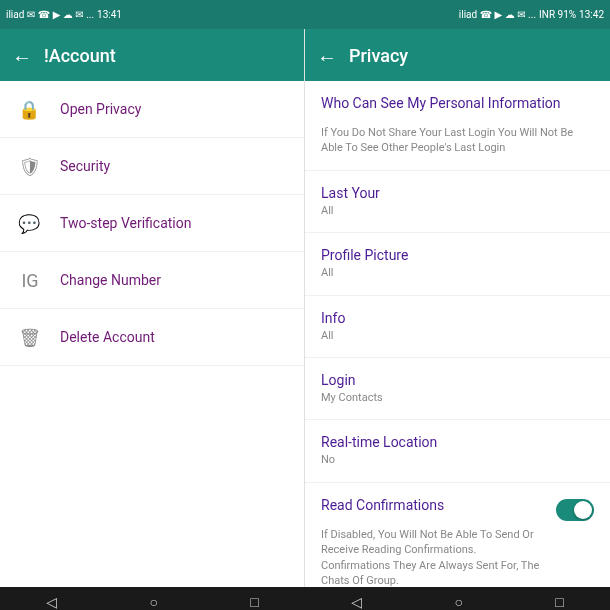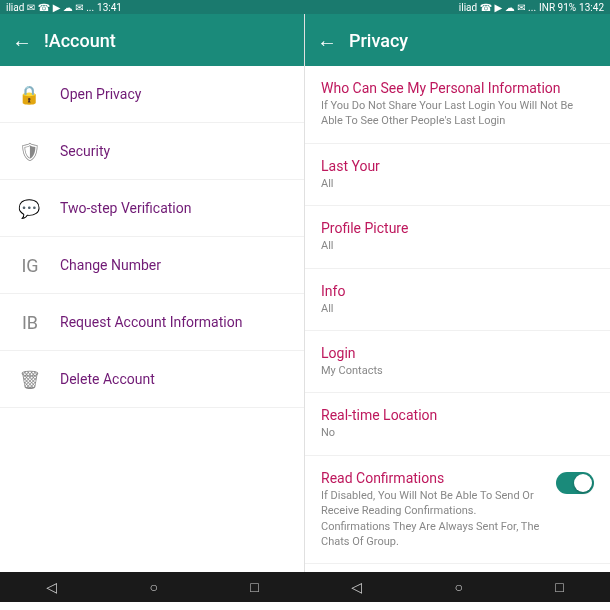--- a/index.html
+++ b/index.html
@@ -8,21 +8,21 @@
       height: 610px;
       font-family: 'Roboto', Arial, sans-serif;
       background: #fff;
       overflow: hidden;
       position: relative;
     }
 
     
     .status-bar {
       width: 610px;
-      height: 14px;
+      height: 29px;
       background: #1a7a6e;
       display: flex;
       justify-content: space-between;
       align-items: center;
       padding: 0 6px;
     }
     .status-bar-left, .status-bar-right {
       font-size: 10px;
       color: #fff;
       display: flex;
@@ -104,34 +104,34 @@
     .privacy-list {
       flex: 1;
       overflow-y: auto;
     }
     .privacy-section {
       padding: 14px 16px;
       border-bottom: 1px solid #f0f0f0;
     }
     .privacy-section-title {
       font-size: 14px;
-      color: #be185d;
+      color: #4c1d95;
       font-weight: 400;
       margin-bottom: 2px;
     }
     .privacy-section-sub {
       font-size: 11px;
       color: #888;
       line-height: 1.4;
     }
     .privacy-section-desc {
       font-size: 11px;
       color: #888;
       line-height: 1.4;
-      margin-top: 2px;
+      margin-top: 14px;
     }
 
     
     .toggle-row {
       display: flex;
       justify-content: space-between;
       align-items: flex-start;
     }
     .toggle-text { flex: 1; padding-right: 8px; }
     .toggle-switch {
@@ -205,24 +205,20 @@
     </div>
         <div class="menu-item">
       <div class="menu-icon">💬</div>
       <div class="menu-label">Two-step Verification</div>
     </div>
         <div class="menu-item">
       <div class="menu-icon">IG</div>
       <div class="menu-label">Change Number</div>
     </div>
         <div class="menu-item">
-      <div class="menu-icon">IB</div>
-      <div class="menu-label">Request Account Information</div>
-    </div>
-        <div class="menu-item">
       <div class="menu-icon">🗑</div>
       <div class="menu-label">Delete Account</div>
     </div>
       </div>
   </div>
 
   <div class="right-panel">
     <div class="panel-header">
       <span class="back-icon">←</span>
       <span class="title">Privacy</span>

